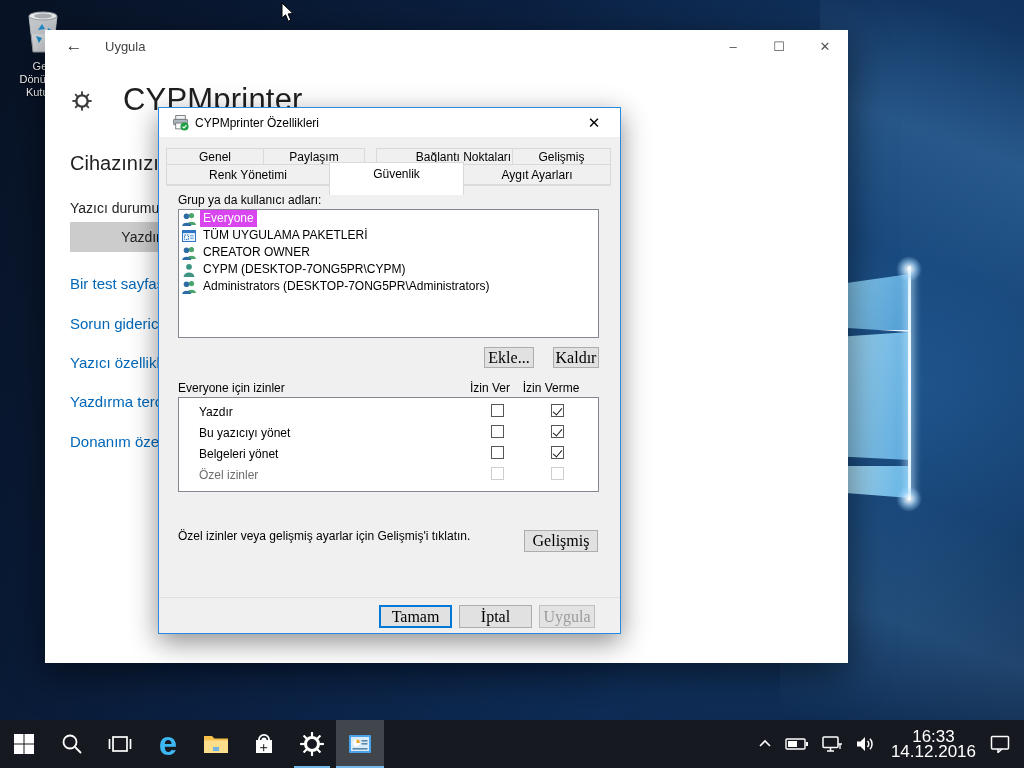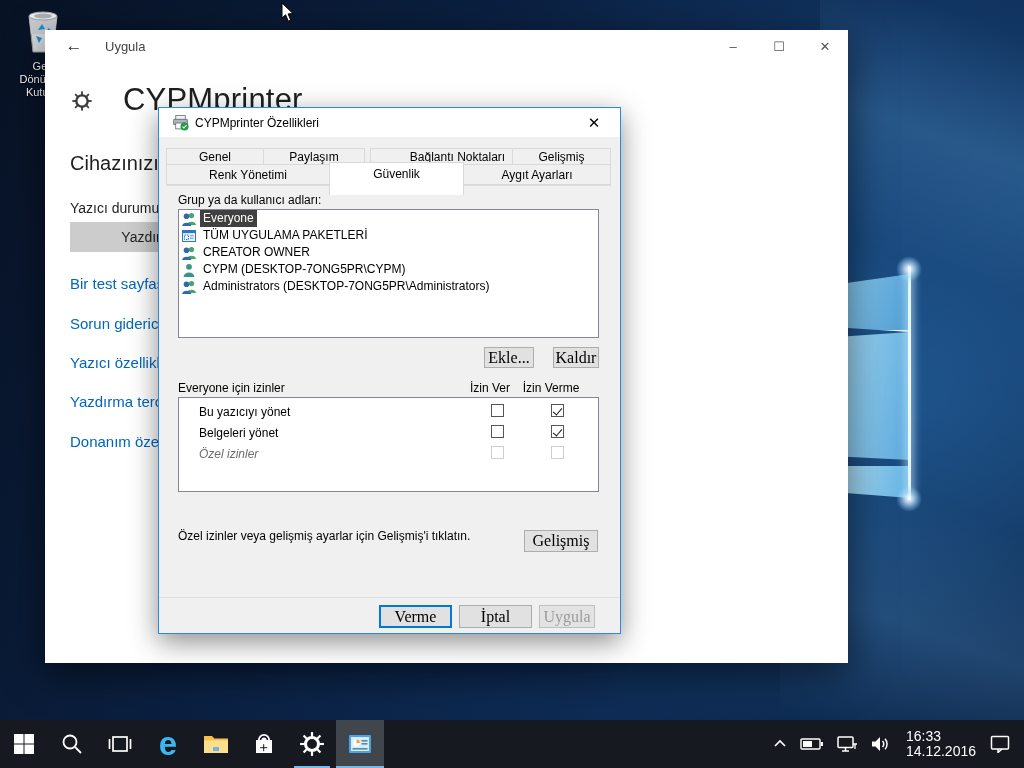--- a/index.html
+++ b/index.html
@@ -63,51 +63,51 @@
   .tab-r2 { top:56px; height:21px; line-height:20px; }
   .tab-active { top:54px; height:33px; line-height:23px; background:#fff; border-bottom:none; z-index:2; }
   .tab-page-line { position:absolute; left:7px; top:77px; width:445px; height:1px; background:#dcdcdc; }
 
   .dlg-label { position:absolute; font-size:12px; color:#000; }
 
   .listbox { position:absolute; left:19px; top:101px; width:421px; height:129px; background:#fff; border:1px solid #828790; overflow:hidden; }
   .lb-row { position:relative; height:17px; display:flex; align-items:center; cursor:default; }
   .lb-row .usr-icon { width:16px; height:16px; margin:0 3px 0 2px; flex:0 0 16px; }
   .lb-row .usr-name { height:17px; line-height:17px; padding:0 3px; white-space:nowrap; font-size:12px; }
-  .lb-row.selected .usr-name { background:#404040; color:#fff;text-align:center; }
+  .lb-row.selected .usr-name { background:#d946ef; color:#fff;text-align:center; }
 
   .btn { position:absolute; background:#e1e1e1; border:1px solid #adadad; font-size:16px; font-family:Liberation Serif, serif; color:#000; cursor:pointer; }
   .btn.default { border:2px solid #0078d7; }
   .btn:disabled, .btn.disabled { color:#9b9b9b; border-color:#bfbfbf; background:#e3e3e3; cursor:default; }
 
   .permbox { position:absolute; left:19px; top:289px; width:421px; height:95px; background:#fff; border:1px solid #828790; padding-top:5px; }
   .perm-row { position:relative; height:17px; margin-bottom:4px; }
   .perm-row .perm-label { position:absolute; left:20px; top:2px; font-size:12px; color:#000; }
-  .perm-row.disabled .perm-label { color:#6d6d6d;font-style:italic; }
+  .perm-row.disabled .perm-label { color:#6d6d6d; }
   .cb { position:absolute; top:1px; width:13px; height:13px; background:#fff; border:1px solid #565656; }
   .cb.allow { left:312px; } .cb.deny { left:372px; }
   .cb.checked::after { content:""; position:absolute; left:2.5px; top:0.5px; width:4px; height:8px;
     border-right:1.6px solid #1a1a1a; border-bottom:1.6px solid #1a1a1a; transform:rotate(40deg); }
   .perm-row.disabled .cb { border-color:#cfcfcf; }
 
   .dlg-sep { position:absolute; left:0; top:489px; width:100%; height:1px; background:#dfdfdf; }
 
   
   .cursor { position:absolute; left:281px; top:2px; z-index:6; }
 
   
   .taskbar { position:absolute; left:0; top:720px; width:1024px; height:48px; background:#16191f; z-index:5; display:flex; align-items:stretch; }
   .tb-btn { width:48px; height:48px; border:none; background:transparent; display:flex; align-items:center; justify-content:center; cursor:pointer; position:relative; }
   .tb-btn.open::after { content:""; position:absolute; left:6px; right:6px; bottom:0; height:2px; background:#76b9ed; }
   .tb-btn.active { background:#41454c; }
   .tb-btn.active::after { left:0; right:0; }
   .edge-e { font-size:33px; font-weight:700; color:#3db7f2; line-height:30px; }
   .tray { position:absolute; right:0; top:0; height:48px; display:flex; align-items:center; }
   .tray-btn { height:48px; border:none; background:transparent; display:flex; align-items:center; justify-content:center; cursor:pointer; padding:0 6px; }
-  .clock { color:#fff; font-size:14px; text-align:left; line-height:15px; padding:0 8px; cursor:default; }
+  .clock { color:#fff; font-size:17px; text-align:center; line-height:15px; padding:0 8px; cursor:default; }
 </style>
 </head>
 <body>
 
 <div id="screen">
 
   <div class="wallpaper">
     <div class="beam beam-up"></div>
     <div class="beam beam-down"></div>
     <div class="logo-pane pane-a"></div>
@@ -177,21 +177,21 @@
           <circle cx="11.8" cy="11.8" r="3.8" fill="#1f9e45"></circle>
           <path d="M9.9 11.9l1.3 1.3 2.4-2.6" stroke="#fff" stroke-width="1.1" fill="none"></path>
         </svg>
       </span>
       <span class="dlg-title">CYPMprinter Özellikleri</span>
       <button class="dlg-close">✕</button>
     </div>
 
     <div class="tab tab-r1" style="left:7px;  width:98px">Genel</div>
     <div class="tab tab-r1" style="left:104px;width:102px">Paylaşım</div>
-    <div class="tab tab-r1" style="left:211px;width:175px">Bağlantı Noktaları</div>
+    <div class="tab tab-r1" style="left:217px;width:175px">Bağlantı Noktaları</div>
     <div class="tab tab-r1" style="left:353px;width:99px">Gelişmiş</div>
 
     <div class="tab tab-r2" style="left:7px;  width:164px">Renk Yönetimi</div>
     <div class="tab tab-r2 tab-active" style="left:170px;width:135px">Güvenlik</div>
     <div class="tab tab-r2" style="left:304px;width:148px">Aygıt Ayarları</div>
     <div class="tab-page-line"></div>
 
     <div class="dlg-label" style="left:19px; top:85px">Grup ya da kullanıcı adları:</div>
 
     <div class="listbox">
@@ -253,41 +253,46 @@
 
     <button class="btn" style="left:325px; top:239px; width:50px; height:21px">Ekle...</button>
     <button class="btn" style="left:394px; top:239px; width:46px; height:21px">Kaldır</button>
 
     <div class="dlg-label" style="left:19px; top:273px">Everyone için izinler</div>
     <div class="dlg-label" style="left:305px; top:273px; width:52px; text-align:center">İzin Ver</div>
     <div class="dlg-label" style="left:362px; top:273px; width:60px; text-align:center">İzin Verme</div>
 
     <div class="permbox">
       <div class="perm-row">
+        <span class="perm-label">Yazdır</span>
+        <span class="cb allow"></span>
+        <span class="cb deny checked"></span>
+      </div>
+      <div class="perm-row">
         <span class="perm-label">Bu yazıcıyı yönet</span>
         <span class="cb allow"></span>
         <span class="cb deny checked"></span>
       </div>
       <div class="perm-row">
         <span class="perm-label">Belgeleri yönet</span>
         <span class="cb allow"></span>
         <span class="cb deny checked"></span>
       </div>
       <div class="perm-row disabled">
         <span class="perm-label">Özel izinler</span>
         <span class="cb allow"></span>
         <span class="cb deny"></span>
       </div>
     </div>
 
     <div class="dlg-label" style="left:19px; top:421px">Özel izinler veya gelişmiş ayarlar için Gelişmiş'i tıklatın.</div>
     <button class="btn" style="left:365px; top:422px; width:74px; height:22px">Gelişmiş</button>
 
     <div class="dlg-sep"></div>
-    <button class="btn default" style="left:220px; top:497px; width:73px; height:23px">Verme</button>
+    <button class="btn default" style="left:220px; top:497px; width:73px; height:23px">Tamam</button>
     <button class="btn" style="left:300px; top:497px; width:73px; height:23px">İptal</button>
     <button class="btn disabled" style="left:380px; top:497px; width:56px; height:23px">Uygula</button>
   </div>
 
   <span class="cursor">
     <svg width="15" height="22" viewBox="0 0 15 22">
       <path d="M1 1 L1 16 L4.6 12.8 L7.3 19.2 L9.8 18.1 L7.1 11.9 L12 11.6 Z" fill="#fff" stroke="#000" stroke-width="1"></path>
     </svg>
   </span>
 

